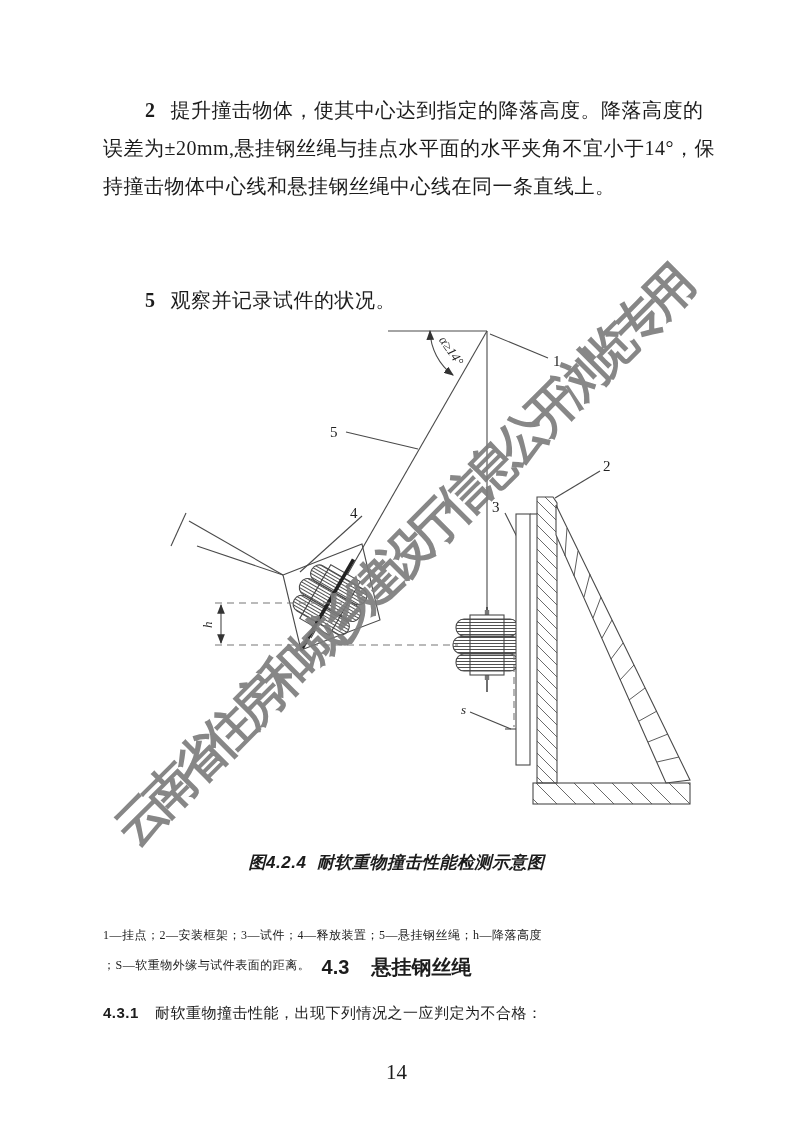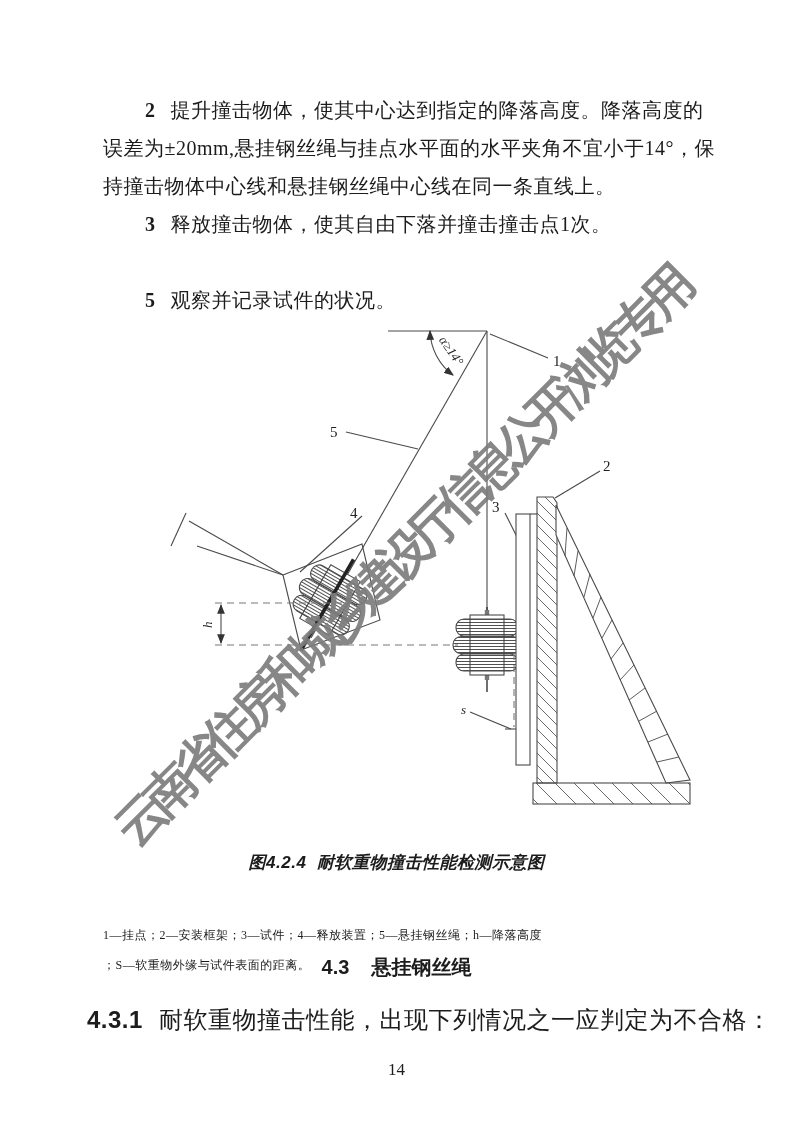--- a/index.html
+++ b/index.html
@@ -9,23 +9,23 @@
     font-family:"Liberation Serif", serif;color:#1c1c1c;
   }
   .tline{position:absolute;font-size:20px;line-height:24px;white-space:nowrap;letter-spacing:0.5px;}
   .num{font-weight:bold;font-family:"Liberation Serif",serif;margin-right:15px;}
   .caption{position:absolute;left:0;width:100%;text-align:center;font-weight:bold;
     font-family:"Liberation Sans",sans-serif;font-size:17px;letter-spacing:0.5px;}
   .legend{position:absolute;left:103px;font-size:12px;line-height:22px;white-space:nowrap;letter-spacing:0.5px;margin-top:41px;}
   .heading{position:absolute;left:0;width:100%;text-align:center;font-weight:bold;
     font-family:"Liberation Sans",sans-serif;font-size:20px;}
   .heading .hnum{margin-right:22px;margin-top:8px;}
-  .clause{position:absolute;left:87px;font-size:24px;white-space:nowrap;letter-spacing:0.5px;}
+  .clause{position:absolute;left:103px;font-size:15px;white-space:nowrap;letter-spacing:0.5px;}
   .clause .cnum{font-weight:bold;font-family:"Liberation Sans",sans-serif;margin-right:16px;}
-  .pagenum{position:absolute;left:0;width:100%;text-align:center;top:1060px;font-size:17px;}
+  .pagenum{position:absolute;left:0;width:100%;text-align:center;top:1060px;font-size:21px;}
   .watermark{
     position:absolute;left:100px;top:813px;z-index:5;pointer-events:none;
     font-family:"Liberation Sans",sans-serif;font-weight:bold;
     font-size:50px;letter-spacing:-8.5px;white-space:nowrap;
     color:#7d7d7d;opacity:0.92;
     transform:rotate(-45deg);transform-origin:0 0;
   }
   svg.diagram{position:absolute;left:0;top:0;z-index:1;}
   .dlabel{font-family:"Liberation Serif",serif;font-size:15px;fill:#222;}
   .dlabel-it{font-family:"Liberation Serif",serif;font-style:italic;font-size:13px;fill:#222;}
@@ -36,23 +36,20 @@
 <div class="page">
 
   <div class="tline" style="top:98px;left:145px;">
     <span class="num">2</span><span>提升撞击物体，使其中心达到指定的降落高度。降落高度的</span>
   </div>
   <div class="tline" style="top:136px;left:103px;">
     <span>误差为±20mm,悬挂钢丝绳与挂点水平面的水平夹角不宜小于14°，保</span>
   </div>
   <div class="tline" style="top:174px;left:103px;">
     <span>持撞击物体中心线和悬挂钢丝绳中心线在同一条直线上。</span>
-  </div>
-  <div class="tline" style="top:212px;left:145px;">
-    <span class="num">3</span><span>释放撞击物体，使其自由下落并撞击撞击点1次。</span>
   </div>
   <div class="tline" style="top:288px;left:145px;">
     <span class="num">5</span><span>观察并记录试件的状况。</span>
   </div>
 
   <svg class="diagram" width="793" height="1122" viewBox="0 0 793 1122">
     <defs>
       <marker id="arr" markerWidth="9" markerHeight="7" refX="8" refY="3.5" orient="auto-start-reverse">
         <path d="M0,0 L9,3.5 L0,7 Z" fill="#333"></path>
       </marker>

